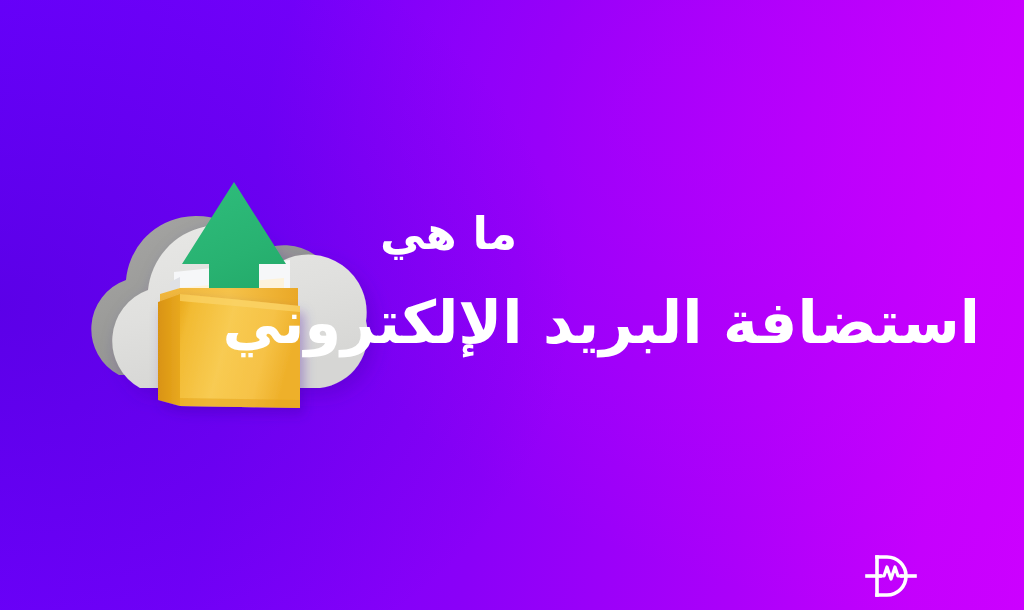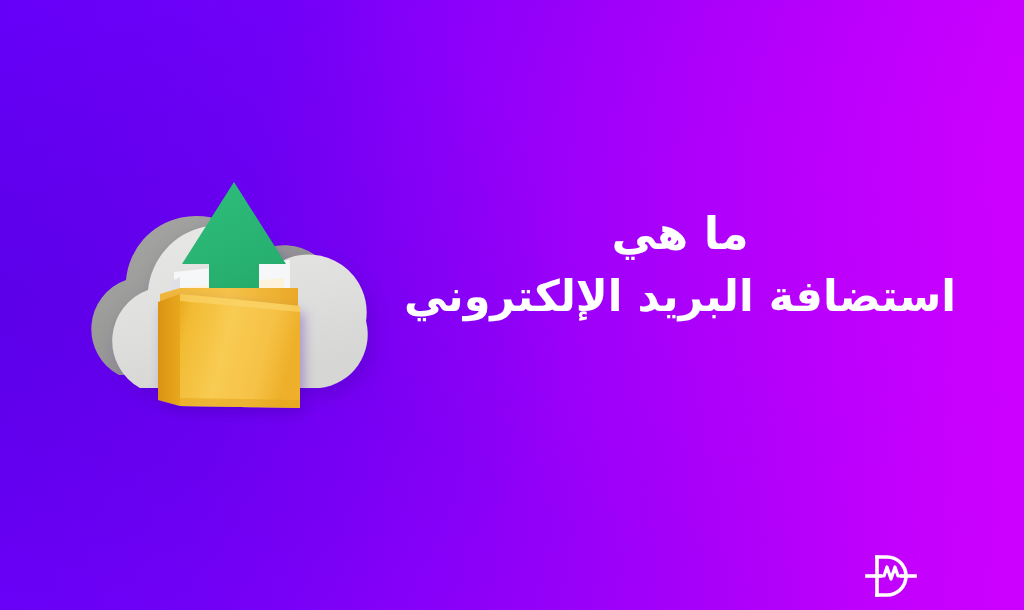--- a/index.html
+++ b/index.html
@@ -36,36 +36,36 @@
     height: 270px;
   }
   .illustration svg { display: block; width: 100%; height: 100%; }
 
   
   .headline {
     position: absolute;
     right: 44px;
     top: 206px;
     width: 600px;
-    text-align: center;
+    text-align: left;
     direction: rtl;
     color: #ffffff;
   }
   .headline .line1 {
     font-size: 45px;
     font-weight: bold;
     line-height: 1.25;
     letter-spacing: 0px;
     white-space: nowrap;
   }
   .headline .line2 {
-    font-size: 43px;
+    font-size: 59px;
     font-weight: bold;
     line-height: 1.25;
-    margin-top: 8px;
+    margin-top: 24px;
     white-space: nowrap;
   }
 
   
   .brand-logo {
     position: absolute;
     left: 861px;
     top: 549px;
     width: 60px;
     height: 54px;

